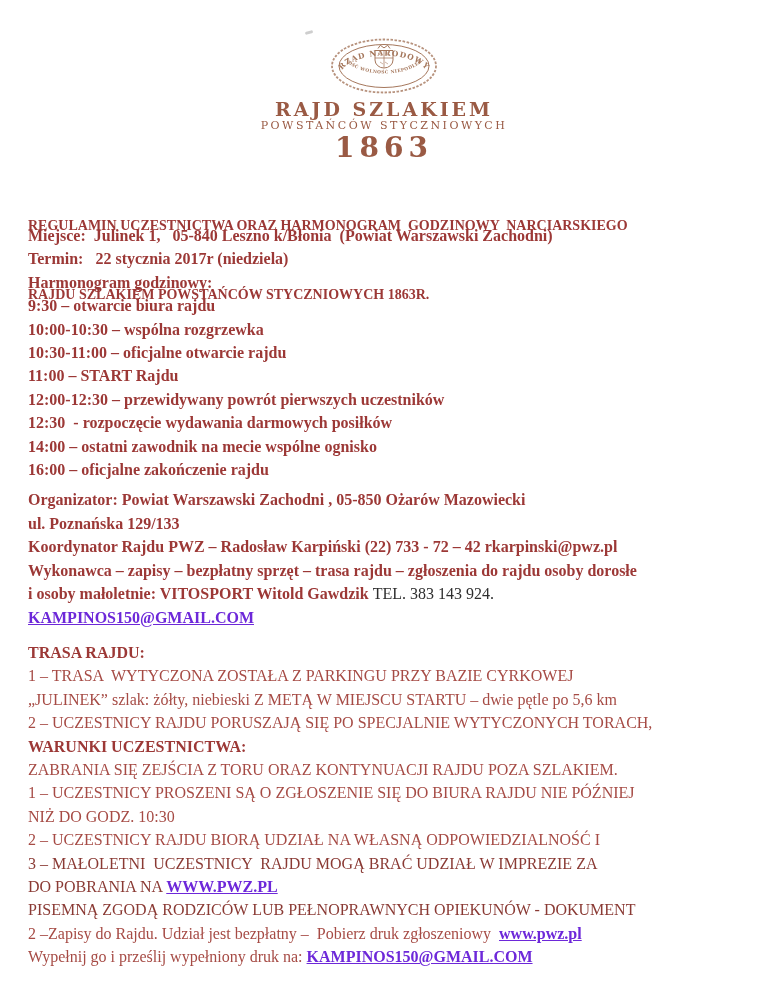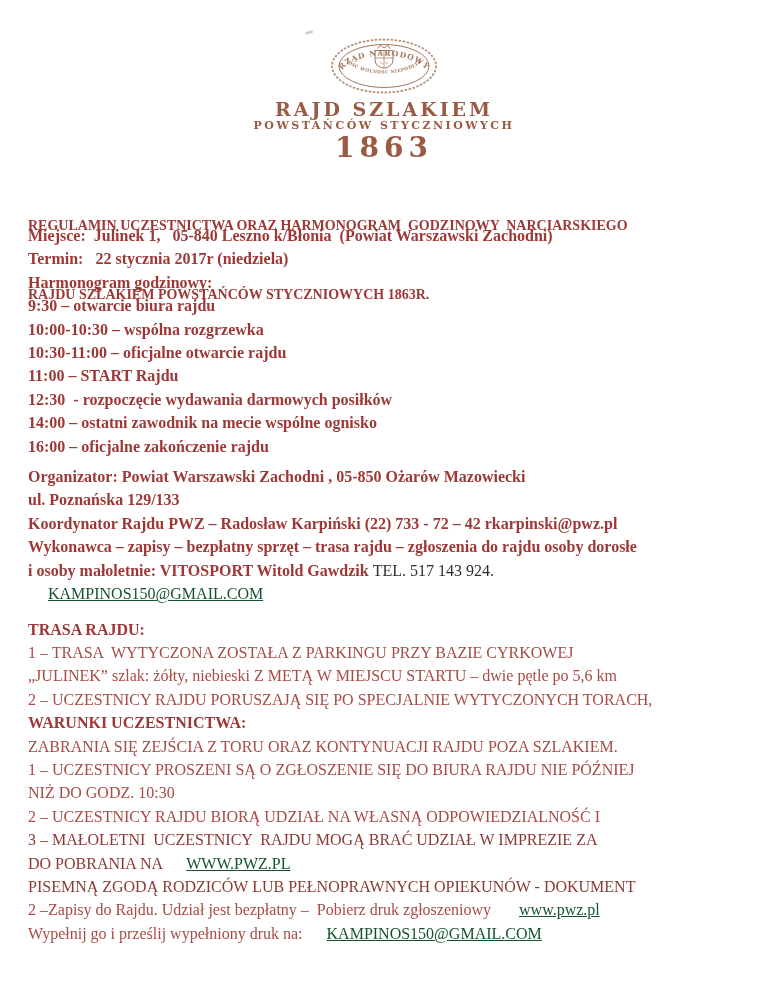--- a/index.html
+++ b/index.html
@@ -5,34 +5,34 @@
   html,body{margin:0;padding:0;background:#ffffff;}
   .page{position:relative;width:768px;height:994px;background:#ffffff;
         font-family:"Liberation Serif",serif;overflow:hidden;}
   
   .logo{position:absolute;top:28px;left:0;width:100%;text-align:center;}
   .smudge{position:absolute;left:305px;top:31px;width:8px;height:3px;
           background:#bdbdbd;border-radius:2px;transform:rotate(-14deg);opacity:.75;}
   .seal{display:block;margin:8px auto 0 auto;}
   .logo-l1{font-family:"DejaVu Serif",serif;font-weight:700;font-size:19px;
            letter-spacing:3px;color:#9a5a44;margin-top:4px;line-height:18px;text-align:center;}
-  .logo-l2{font-family:"DejaVu Serif",serif;font-weight:700;font-size:11px;
+  .logo-l2{font-family:"DejaVu Serif",serif;font-weight:400;font-size:11px;
            letter-spacing:2.5px;color:#9a5a44;margin-top:2px;line-height:11px;}
   .logo-l3{font-family:"DejaVu Serif",serif;font-weight:700;font-size:28px;
            letter-spacing:5px;color:#9a5a44;margin-top:3px;line-height:27px;}
   
   .title{position:absolute;left:28px;top:168px;right:36px;
          font-size:14px;font-weight:700;color:#9c3836;line-height:23px;white-space:pre;}
   .body{position:absolute;left:28px;top:224px;right:28px;}
   .line{white-space:pre;font-size:16px;line-height:23.4px;}
   .b{font-weight:700;color:#9c3836;}
   .r{color:#a64b45;}
   .dk{color:#8a3a34;}
   .blk{color:#2e2e2e;font-weight:400;}
-  .lnk{color:#14532d;text-decoration:underline;cursor:pointer;font-weight:400;margin-left:20px;}
+  .lnk{color:#6d28d9;text-decoration:underline;cursor:pointer;font-weight:700;}
   .gap1{height:7px;}
   .gap2{height:12px;}
 </style>
 </head>
 <body>
 
 <div class="page">
 
   <span class="smudge"></span>
 
@@ -72,31 +72,32 @@
 
   <div class="body">
 
     <div class="line b">Miejsce:  Julinek 1,   05-840 Leszno k/Błonia  (Powiat Warszawski Zachodni)</div>
     <div class="line b">Termin:   22 stycznia 2017r (niedziela)</div>
     <div class="line b">Harmonogram godzinowy:</div>
     <div class="line b">9:30 – otwarcie biura rajdu</div>
     <div class="line b">10:00-10:30 – wspólna rozgrzewka</div>
     <div class="line b">10:30-11:00 – oficjalne otwarcie rajdu</div>
     <div class="line b">11:00 – START Rajdu</div>
+    <div class="line b">12:00-12:30 – przewidywany powrót pierwszych uczestników</div>
     <div class="line b">12:30  - rozpoczęcie wydawania darmowych posiłków</div>
     <div class="line b">14:00 – ostatni zawodnik na mecie wspólne ognisko</div>
     <div class="line b">16:00 – oficjalne zakończenie rajdu</div>
 
     <div class="gap1"></div>
 
     <div class="line b">Organizator: Powiat Warszawski Zachodni , 05-850 Ożarów Mazowiecki</div>
     <div class="line b">ul. Poznańska 129/133</div>
     <div class="line b">Koordynator Rajdu PWZ – Radosław Karpiński (22) 733 - 72 – 42 rkarpinski@pwz.pl</div>
     <div class="line b">Wykonawca – zapisy – bezpłatny sprzęt – trasa rajdu – zgłoszenia do rajdu osoby dorosłe</div>
-    <div class="line"><span class="b">i osoby małoletnie: VITOSPORT Witold Gawdzik </span><span class="blk">TEL. 517 143 924.</span></div>
+    <div class="line"><span class="b">i osoby małoletnie: VITOSPORT Witold Gawdzik </span><span class="blk">TEL. 383 143 924.</span></div>
     <div class="line"><a class="lnk">KAMPINOS150@GMAIL.COM</a></div>
 
     <div class="gap2"></div>
 
     <div class="line b">TRASA RAJDU:</div>
     <div class="line r">1 – TRASA  WYTYCZONA ZOSTAŁA Z PARKINGU PRZY BAZIE CYRKOWEJ</div>
     <div class="line r">„JULINEK” szlak: żółty, niebieski Z METĄ W MIEJSCU STARTU – dwie pętle po 5,6 km</div>
     <div class="line r">2 – UCZESTNICY RAJDU PORUSZAJĄ SIĘ PO SPECJALNIE WYTYCZONYCH TORACH,</div>
     <div class="line b">WARUNKI UCZESTNICTWA:</div>
 

